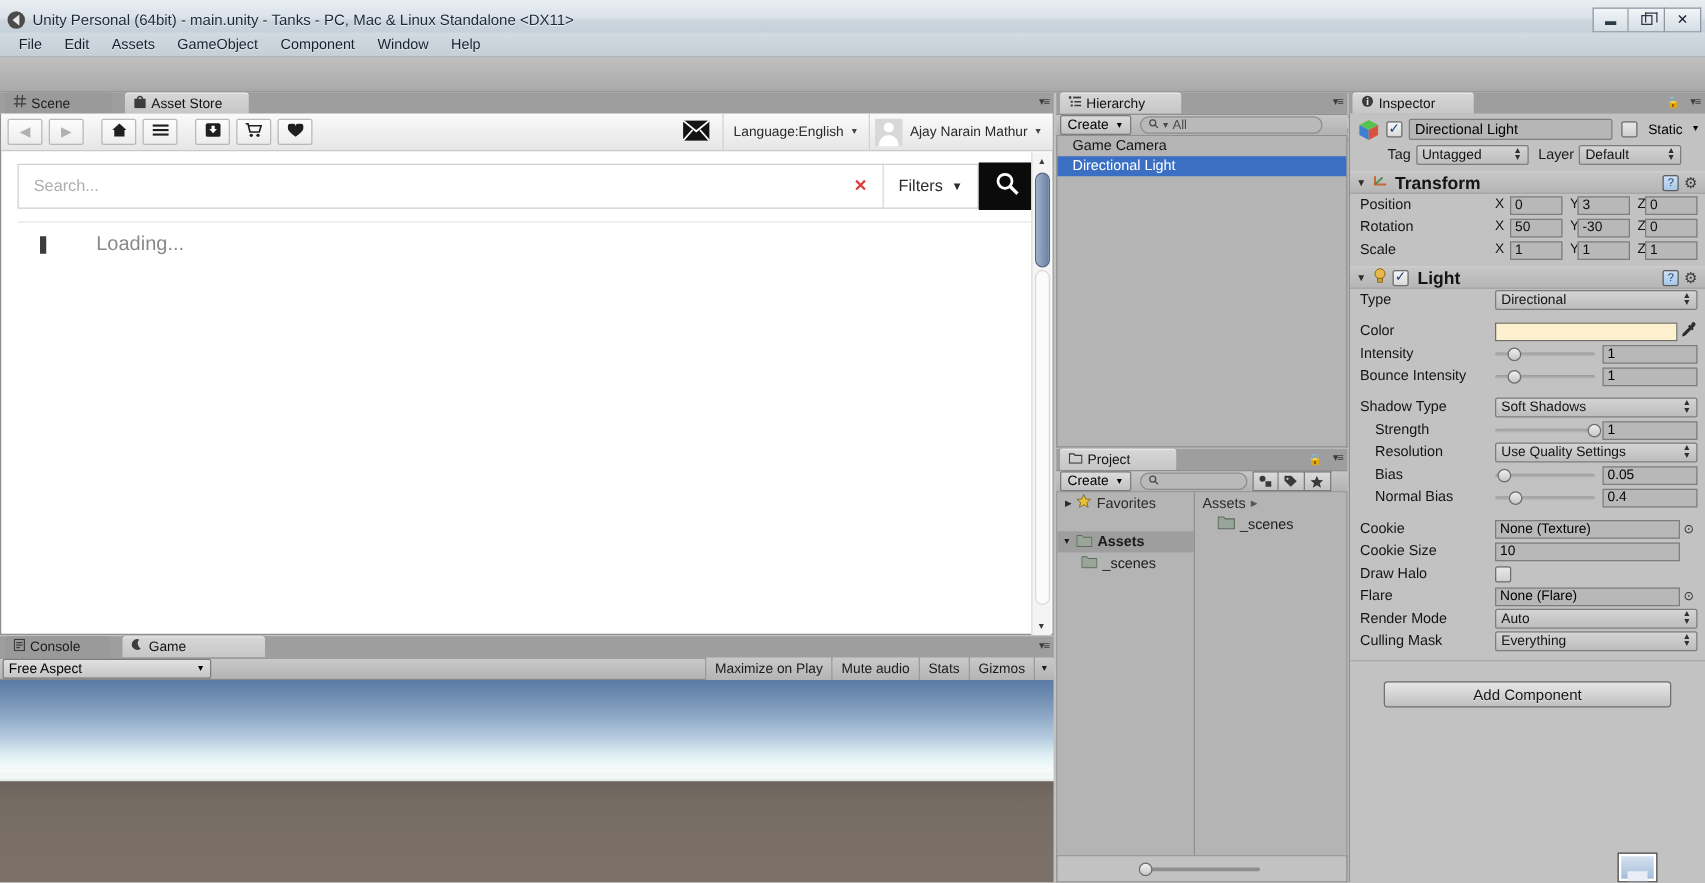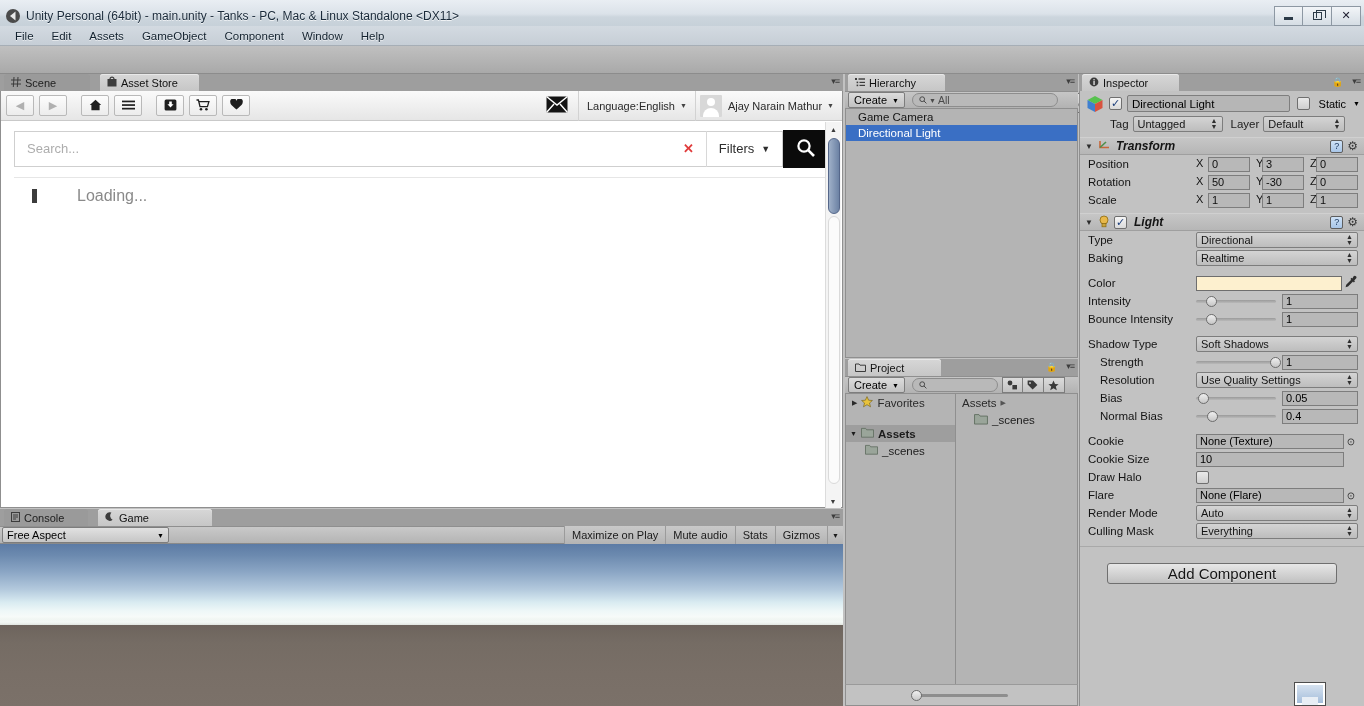--- a/index.html
+++ b/index.html
@@ -344,21 +344,21 @@
     display: flex; align-items: center; padding: 0 4px; font-size: 11px; color:#141414;
   }
   .dropdown .updown { margin-left: auto; font-size: 7px; line-height: 6px; text-align: center; color:#2f2f2f; }
 
   .comp-header {
     height: 18px; display: flex; align-items: center; gap: 4px;
     padding-left: 4px; margin-top: 4px;
     background: linear-gradient(to bottom, #c6c6c6, #b6b6b6);
     border-top: 1px solid #d0d0d0; border-bottom: 1px solid #9f9f9f;
   }
-  .comp-title { font-weight: bold; font-size: 12px; color: #141414; font-style: italic; }
+  .comp-title { font-weight: bold; font-size: 14px; color: #141414; }
   .foldarrow { font-size: 8px; color: #2d2d2d; width: 10px; text-align: center;}
   .comp-right { margin-left: auto; display: flex; gap: 4px; padding-right: 6px; align-items:center;}
   .bookicon {
     width: 13px; height: 13px; border: 1px solid #5e5e5e; border-radius: 2px;
     background: linear-gradient(to bottom,#cfe2f7,#a8c6e8);
     display:flex; align-items:center; justify-content:center;
     font-size: 9px; color: #19365e;
   }
   .gearicon { font-size: 12px; color: #3a3a3a; line-height: 12px; }
 
@@ -395,21 +395,21 @@
     display: flex; align-items: center; padding: 0 3px; font-size: 11px;
   }
   .dotbtn { width: 14px; text-align: center; font-size: 10px; color: #333; }
   .wide { flex: 1 1 auto; }
   .spacer { height: 7px; }
   .addcomp-wrap { display:flex; justify-content:center; margin-top: 16px; }
   .addcomp {
     width: 230px; height: 21px; border: 1px solid #6f6f6f; border-radius: 3px;
     background: linear-gradient(to bottom, #e7e7e7, #c0c0c0);
     display: flex; align-items: center; justify-content: center;
-    font-size: 15px; color: #151515; text-shadow: 0 1px 0 rgba(255,255,255,0.5);
+    font-size: 12px; color: #151515; text-shadow: 0 1px 0 rgba(255,255,255,0.5);
   }
   .i-divider { height:1px; background:#a9a9a9; margin-top: 6px; }
   .previewicon {
     position: absolute; right: 38px; bottom: 0px; width: 32px; height: 24px;
     border: 1px solid #4d4d4d; background: linear-gradient(to bottom,#dbe6f2,#9fb9d8);
     box-shadow: inset 0 0 0 2px #fff;
   }
   .previewicon:after {
     content:''; position:absolute; left:7px; bottom:0px; width:16px; height:8px;
     background:#e8eef5;
@@ -1002,27 +1002,20 @@
       </div>
 
       <div class="row">
         <span class="name">Type</span>
         <span class="dropdown wide">
           <span>Directional</span>
           <span class="updown">▲<br>▼</span>
         </span>
       </div>
 
-      <div class="row">
-        <span class="name">Baking</span>
-        <span class="dropdown wide">
-          <span>Realtime</span>
-          <span class="updown">▲<br>▼</span>
-        </span>
-      </div>
 
       <div class="spacer"></div>
 
       <div class="row">
         <span class="name">Color</span>
         <span class="colorswatch"></span>
         <span class="eyedrop">
           <svg width="13" height="13" viewBox="0 0 13 13">
               <path d="M9.6 1.2 A1.7 1.7 0 0 1 12 3.6 L10.2 5.4 L11 6.2 L9.8 7.4 L9 6.6 L4 11.6 L1.6 12.2 L2.2 9.8 L7.2 4.8 L6.4 4 L7.6 2.8 L8.4 3.6 Z" fill="#2e2e2e"></path>
             </svg>

